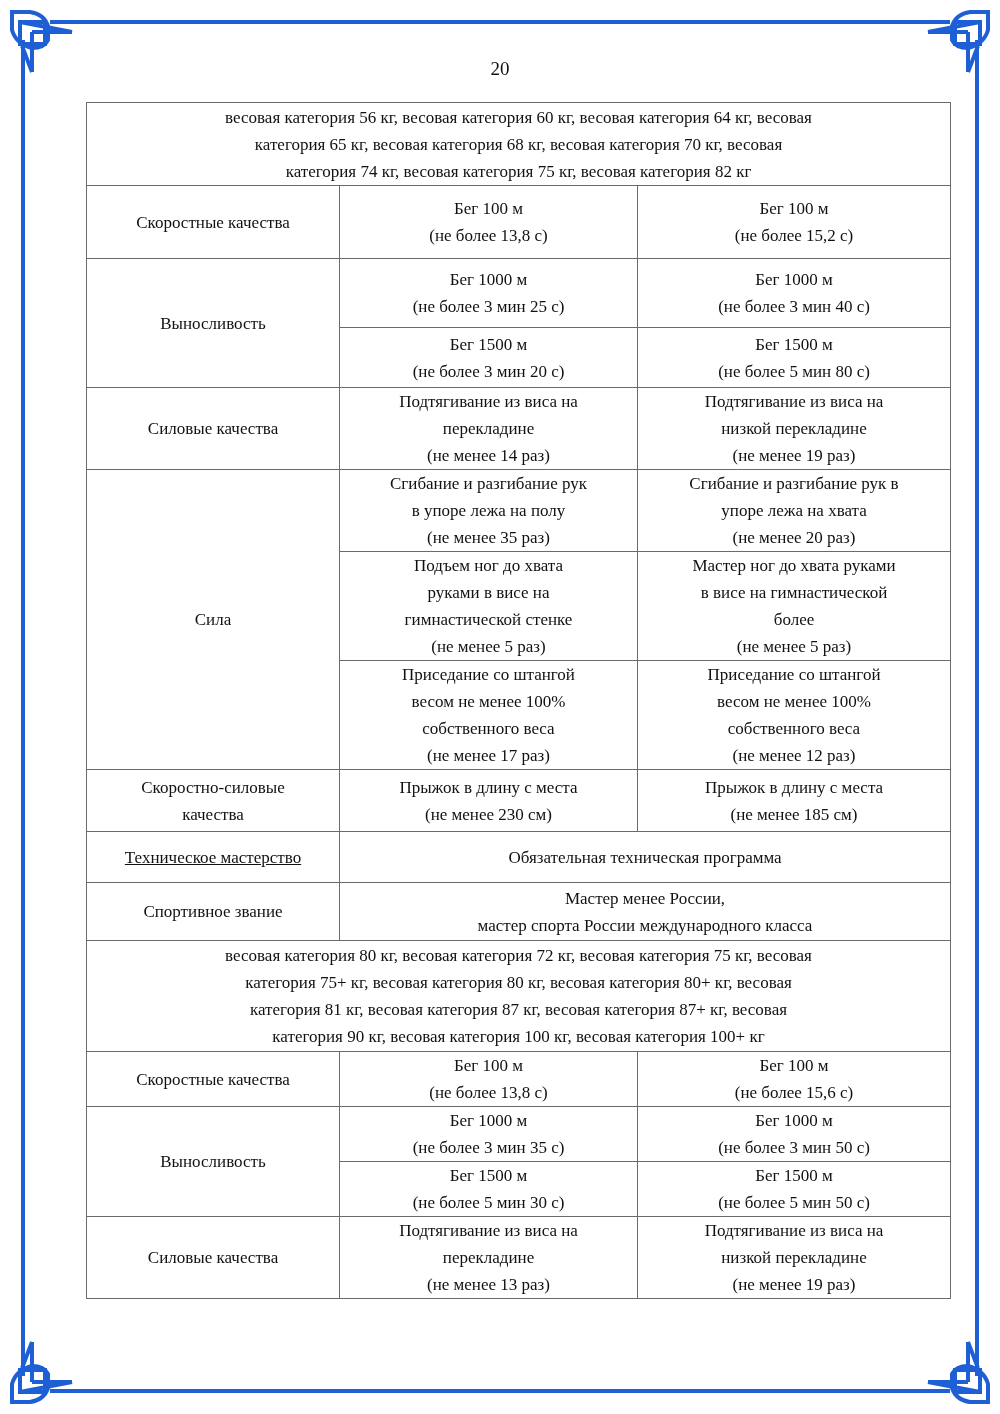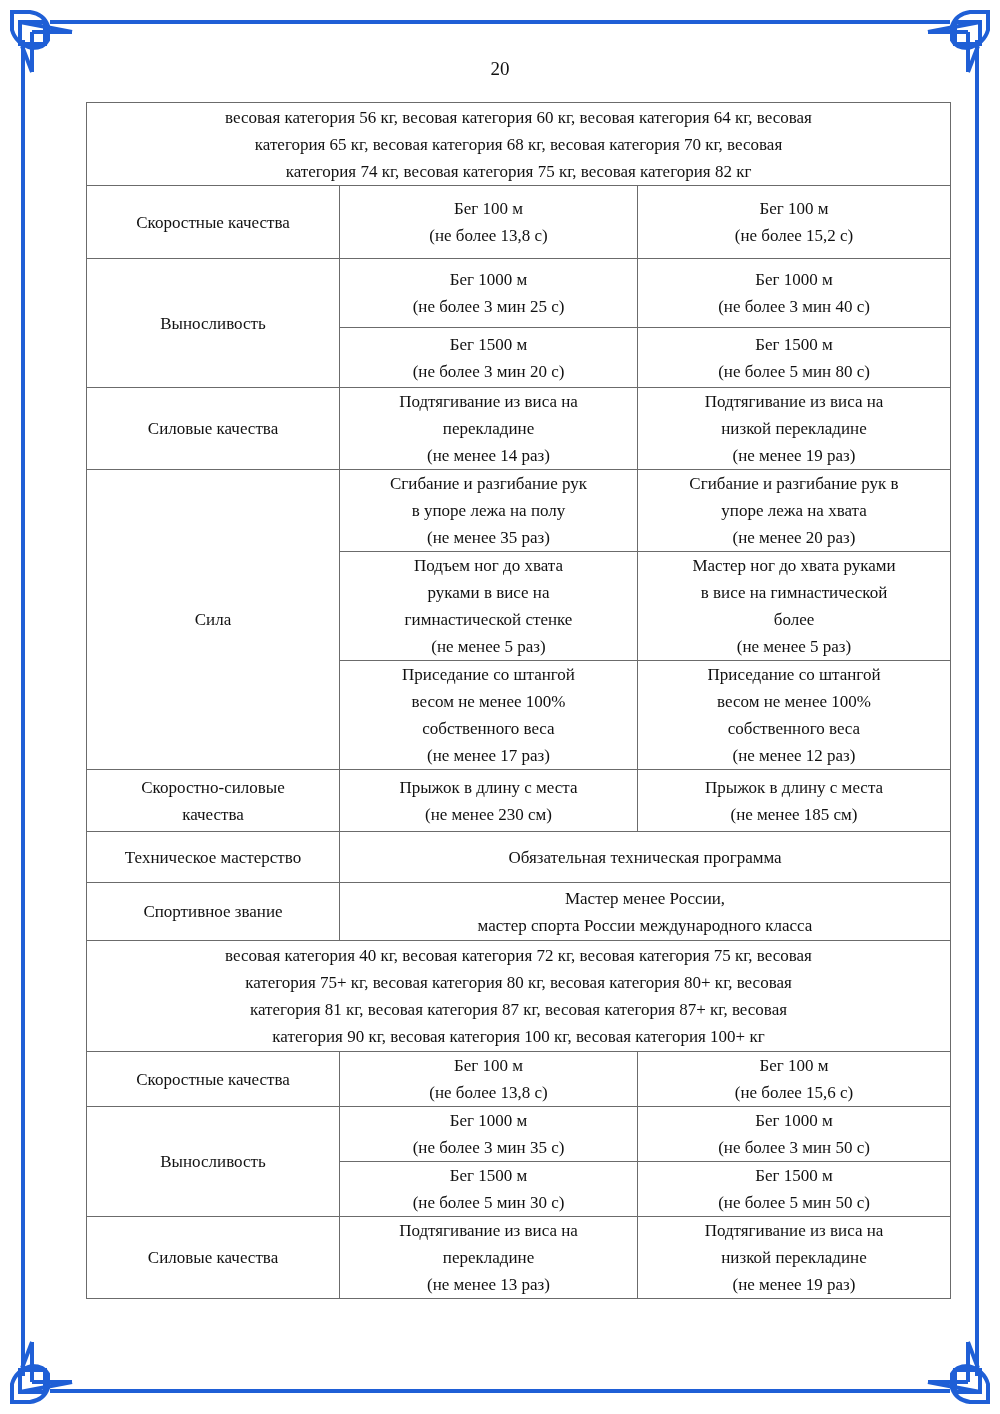--- a/index.html
+++ b/index.html
@@ -176,36 +176,36 @@
     <td>
       <span class="line">Прыжок в длину с места</span>
       <span class="line">(не менее 230 см)</span>
     </td>
     <td>
       <span class="line">Прыжок в длину с места</span>
       <span class="line">(не менее 185 см)</span>
     </td>
   </tr>
   <tr style="height:51px">
-    <td style="padding:0;white-space:nowrap;">
+    <td style="padding:0;white-space:nowrap;text-decoration:underline;">
       <span>Техническое мастерство</span>
     </td>
     <td colspan="2">Обязательная техническая программа</td>
   </tr>
   <tr style="height:58px">
     <td>Спортивное звание</td>
     <td colspan="2">
       <span class="line">Мастер менее России,</span>
       <span class="line">мастер спорта России международного класса</span>
     </td>
   </tr>
 
   <tr style="height:111px">
     <td colspan="3" class="cat">
-      <span class="line">весовая категория 40 кг, весовая категория 72 кг, весовая категория 75 кг, весовая</span>
+      <span class="line">весовая категория 80 кг, весовая категория 72 кг, весовая категория 75 кг, весовая</span>
       <span class="line">категория 75+ кг, весовая категория 80 кг, весовая категория 80+ кг, весовая</span>
       <span class="line">категория 81 кг, весовая категория 87 кг, весовая категория 87+ кг, весовая</span>
       <span class="line">категория 90 кг, весовая категория 100 кг, весовая категория 100+ кг</span>
     </td>
   </tr>
   <tr style="height:55px">
     <td>Скоростные качества</td>
     <td>
       <span class="line">Бег 100 м</span>
       <span class="line">(не более 13,8 с)</span>

